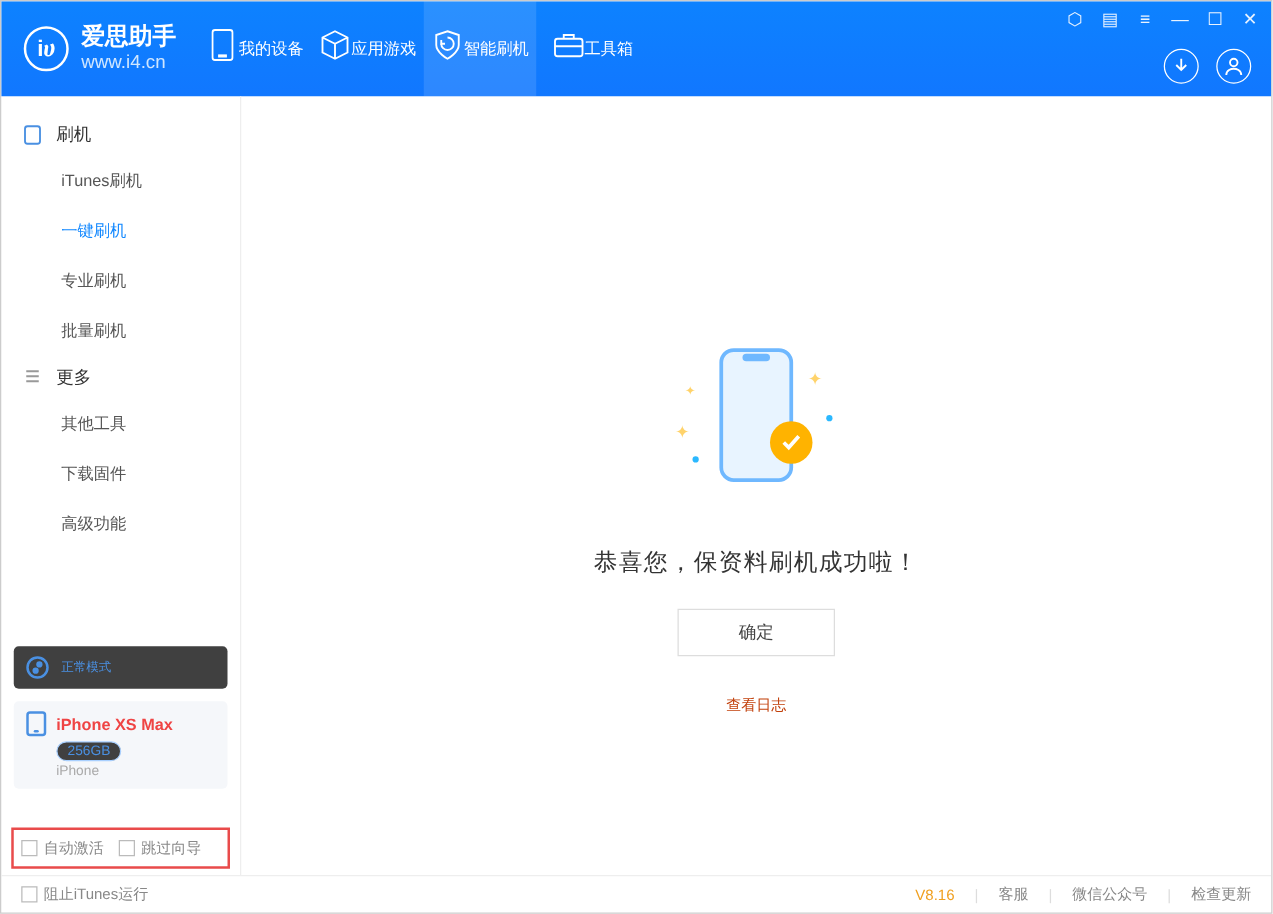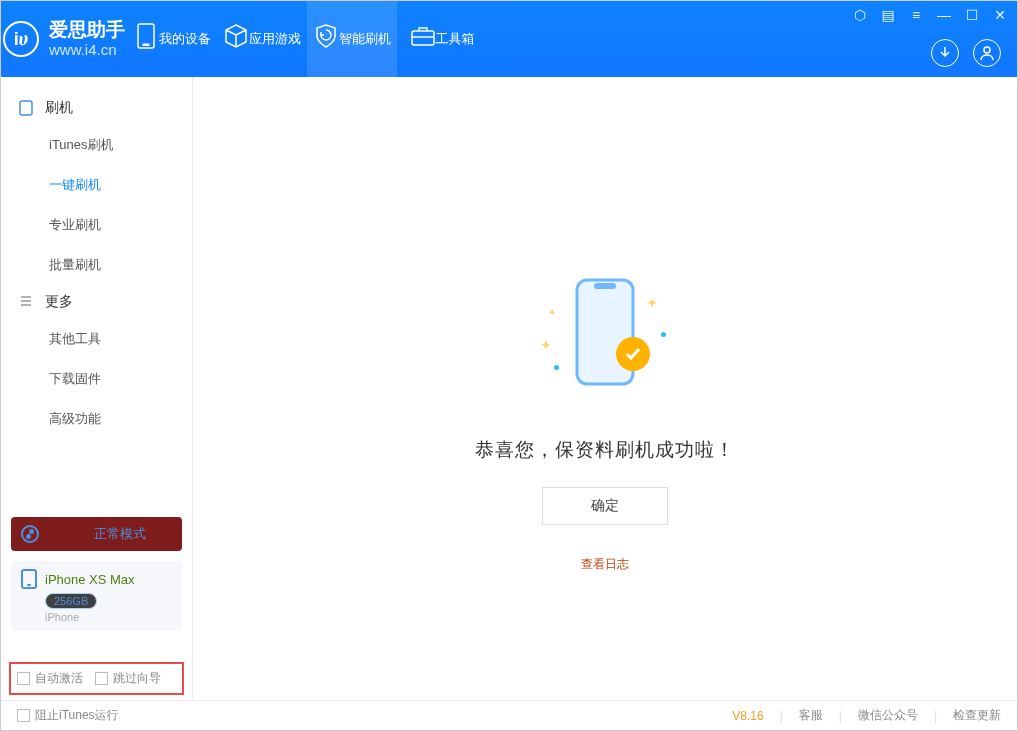--- a/index.html
+++ b/index.html
@@ -1,20 +1,20 @@
 <!DOCTYPE html>
 <html><head>
 <meta charset="utf-8">
 <style>
 * { margin: 0; padding: 0; box-sizing: border-box; font-family: "Microsoft YaHei", Arial, sans-serif; }
 body { background: #fff; width: 1018px; height: 731px; overflow: hidden; border: 1px solid #ccc; }
 
 
 .header { height: 76px; background: linear-gradient(to bottom, #0d82ff, #1177ff); display: flex; align-items: center; position: relative; }
-.logo-block { display: flex; align-items: center; padding: 0 2px; }
+.logo-block { display: flex; align-items: center; padding: 0 18px; }
 .logo-circle { width: 36px; height: 36px; border: 2.5px solid #fff; border-radius: 50%; display: flex; align-items: center; justify-content: center; color: #fff; font-weight: bold; font-size: 18px; margin-right: 10px; }
 .logo-text { color: #fff; font-size: 19px; font-weight: 600; line-height: 1; }
 .logo-sub { color: #cfe6ff; font-size: 15px; margin-top: 2px; }
 .nav { display: flex; height: 100%; }
 .nav-item { width: 90px; display: flex; flex-direction: row; align-items: center; justify-content: center; color: #fff; font-size: 13px; cursor: pointer; position: relative; }
 .nav-item.active { background: rgba(255,255,255,0.12); }
 .nav-icon { width: 26px; height: 26px; margin-bottom: 6px; display:flex; align-items:center; justify-content:center; }
 .nav-icon svg { fill: #fff; stroke: #fff; }
 .win-controls { position: absolute; right: 8px; top: 6px; display: flex; gap: 10px; color: #e9f3ff; font-size: 14px; }
 .win-controls span { cursor: pointer; width:18px; text-align:center; }
@@ -23,30 +23,30 @@
 .circ-btn svg { stroke: #fff; fill:none; }
 
 
 .body { display: flex; height: calc(100% - 76px - 30px); }
 .sidebar { width: 192px; border-right: 1px solid #eee; padding-top: 14px; position: relative; }
 .side-group-hdr { display:flex; align-items:center; padding: 8px 18px; font-size: 14px; color:#333; }
 .side-group-icon { width:16px; height:16px; margin-right:10px; display:inline-flex; }
 .side-item { padding: 11px 18px 11px 48px; font-size: 13px; color:#555; cursor:pointer; }
 .side-item.active { color:#1288ff; }
 .device-panel { position:absolute; bottom:69px; left:10px; right:10px; }
-.mode-row { background:#7f1d1d; border-radius:4px; padding:8px 10px; display:flex; align-items:center; font-size:13px; color:#4a90e2; margin-bottom:10px;gap:45px; }
+.mode-row { background:#404040; border-radius:4px; padding:8px 10px; display:flex; align-items:center; font-size:10px; color:#4a90e2; margin-bottom:10px; }
 .mode-icon { width:18px; height:18px; border:2px solid #4a90e2; border-radius:50%; position:relative; margin-right:10px; }
 .mode-icon::before, .mode-icon::after { content:''; position:absolute; background:#4a90e2; border-radius:50%; width:5px; height:5px; }
 .mode-icon::before { top:2px; left:6px; }
 .mode-icon::after { bottom:2px; right:6px; }
 .device-row { background:#f5f7fa; border-radius:4px; padding:8px 10px; }
 .device-top { display:flex; align-items:center; gap:8px; }
 .device-phicon { width:16px; height:20px; border:2px solid #4a90e2; border-radius:3px; position:relative; }
 .device-phicon::after{ content:''; position:absolute; bottom:1px; left:50%; transform:translateX(-50%); width:4px; height:2px; background:#4a90e2; border-radius:1px;}
-.device-name { font-size:13px; font-weight:400; color:#4d7c0f; }
+.device-name { font-size:13px; font-weight:700; color:#ef4444; }
 .device-cap { display:inline-block; font-size:11px; color:#4a90e2; border:1px solid #a9d0ff; background:#404040; border-radius:10px; padding:1px 8px; margin-top:4px; margin-left:24px;}
 .device-type { font-size:11px; color:#aaa; margin-left:24px; margin-top:2px;}
 .checkbox-strip { position:absolute; bottom:5px; left:8px; right:8px; border:2px solid #e94b4b; padding:6px 6px; display:flex; gap:12px; }
 .cb { display:flex; align-items:center; font-size:12px; color:#888; cursor:pointer;}
 .cb-box { width:13px; height:13px; border:1px solid #bbb; margin-right:5px; }
 
 
 .main { flex:1; position:relative; }
 .center { position:absolute; top:200px; left:0; right:0; text-align:center; }
 .phone-illus { position:relative; width:130px; height:130px; margin:0 auto 30px; }

